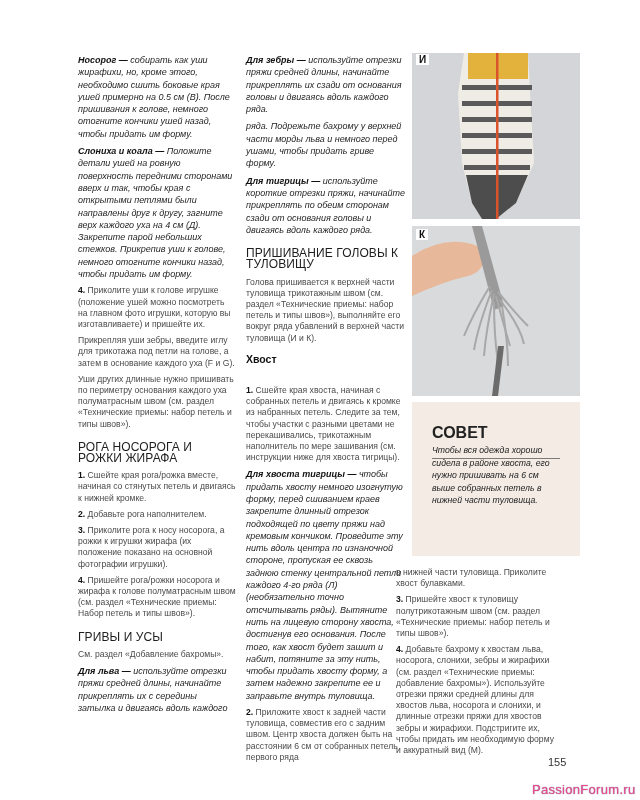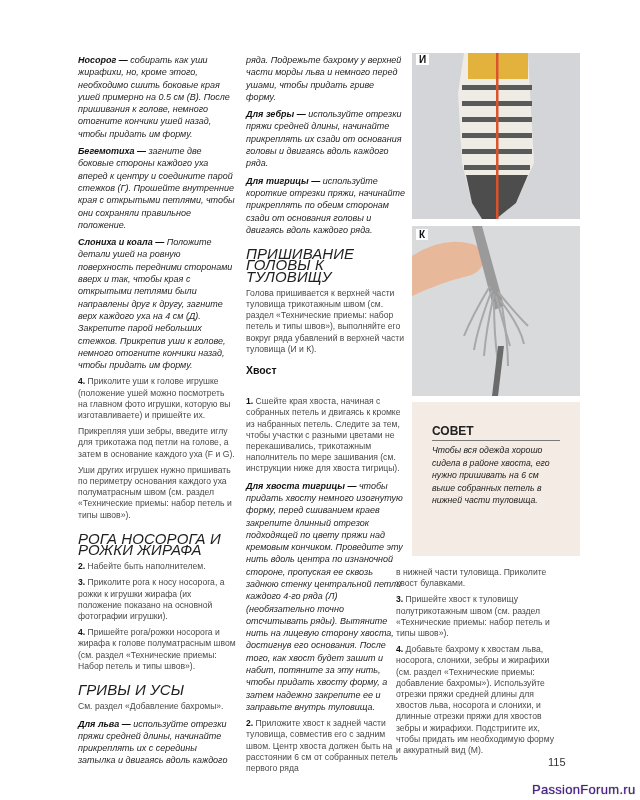--- a/index.html
+++ b/index.html
@@ -10,73 +10,72 @@
   .col { position: absolute; font-size: 8.6px; line-height: 11.2px; }
   .col1 { left: 78px; top: 52px; width: 158px; }
   .col2 { left: 246px; top: 52px; width: 160px; }
   .col3 { left: 396px; top: 565px; width: 158px; }
   p { margin: 2px 0 5px 0; }
   .it { font-style: italic; color: #1f1f1f; font-size: 9px; line-height: 12.3px; }
   .it b { font-style: italic; font-weight: bold; color: #111; }
   .reg { color: #4a4a4a; }
   .reg b { color: #111; }
   h3 {
-    font-size: 15px; font-weight: normal; margin: 12px 0 6px 0; color: #1e1e1e; letter-spacing: 0.1px;
+    font-size: 12px; font-weight: normal; margin: 12px 0 6px 0; color: #1e1e1e; letter-spacing: 0.1px;
     text-transform: uppercase;
-    font-style: italic;
   }
   h4 { font-size: 10.5px; font-weight: bold; margin: 10px 0 20px 0; color: #111; }
   .photo {
     position: absolute; left: 412px; width: 168px; background: #d4d5d8; overflow: hidden;
   }
   .photo-i { top: 53px; height: 166px; }
   .photo-k { top: 226px; height: 170px; background: #d9dadc; }
   .photo-label {
     position: absolute; left: 416px; font-weight: bold; font-size: 10px; color: #111; background: #fff; padding: 0 3px;
   }
   .tip {
     position: absolute; left: 412px; top: 402px; width: 168px; height: 154px; background: #f3ebe4;
   }
   .tip-title {
-    position: absolute; left: 432px; top: 424px; width: 128px; font-size: 12px; font-weight: bold; color: #222;
-    border-bottom: 1px solid #7a7a7a; padding-bottom: 2px;
+    position: absolute; left: 432px; top: 424px; width: 128px; font-size: 16px; font-weight: bold; color: #222;
+    border-bottom: 1px solid #7a7a7a; padding-bottom: 16px;
   }
   .tip-text {
     position: absolute; left: 432px; top: 444px; width: 132px; font-style: italic; font-size: 8.7px; line-height: 12.5px; color: #222;
   }
   .page-number { position: absolute; left: 548px; top: 756px; font-size: 11px; color: #333; }
   .watermark {
-    position: absolute; left: 532px; top: 782px; font-size: 13px; color: #4c1d95;
+    position: absolute; left: 532px; top: 782px; font-size: 13px; color: #ec4899;
     text-shadow: 0 0 1px #999, 0 0 1px #999; letter-spacing: 0.3px;
   }
 </style>
 </head>
 <body>
 
 <div class="col col1">
   <p class="it"><b>Носорог —</b><span> собирать как уши жирафихи, но, кроме этого, необходимо сшить боковые края ушей примерно на 0.5 см (В). После пришивания к голове, немного отогните кончики ушей назад, чтобы придать им форму.</span></p>
-  <p class="it"><b>Бегемотиха —</b><span> загните две боковые стороны каждого уха вперед к центру и соедините парой стежков (Г). Прошейте внутренние края с открытыми петлями, чтобы они сохраняли правильное положение.</span></p>
   <p class="it"><b>Слониха и коала —</b><span> Положите детали ушей на ровную поверхность передними сторонами вверх и так, чтобы края с открытыми петлями были направлены друг к другу, загните верх каждого уха на 4 см (Д). Закрепите парой небольших стежков. Прикрепив уши к голове, немного отогните кончики назад, чтобы придать им форму.</span></p>
   <p class="reg"><b>4.</b><span> Приколите уши к голове игрушке (положение ушей можно посмотреть на главном фото игрушки, которую вы изготавливаете) и пришейте их.</span></p>
   <p class="reg">Прикрепляя уши зебры, введите иглу для трикотажа под петли на голове, а затем в основание каждого уха (F и G).</p>
-  <p class="reg">Уши других игрушек нужно пришивать по периметру основания каждого уха полуматрасным швом (см. раздел «Технические приемы: набор петель и типы швов»).</p>
+  <p class="reg">Уши других длинные нужно пришивать по периметру основания каждого уха полуматрасным швом (см. раздел «Технические приемы: набор петель и типы швов»).</p>
 
   <h3>РОГА НОСОРОГА И РОЖКИ ЖИРАФА</h3>
-  <p class="reg"><b>2.</b><span> Набейте быть наполнителем.</span></p>
+  <p class="reg"><b>1.</b><span> Сшейте края рога/рожка вместе, начиная со стянутых петель и двигаясь к нижней кромке.</span></p>
+  <p class="reg"><b>2.</b><span> Добавьте рога наполнителем.</span></p>
   <p class="reg"><b>3.</b><span> Приколите рога к носу носорога, а рожки к игрушки жирафа (их положение показано на основной фотографии игрушки).</span></p>
   <p class="reg"><b>4.</b><span> Пришейте рога/рожки носорога и жирафа к голове полуматрасным швом (см. раздел «Технические приемы: Набор петель и типы швов»).</span></p>
 
   <h3>ГРИВЫ И УСЫ</h3>
   <p class="reg">См. раздел «Добавление бахромы».</p>
   <p class="it"><b>Для льва —</b><span> используйте отрезки пряжи средней длины, начинайте прикреплять их с середины затылка и двигаясь вдоль каждого</span></p>
 </div>
 
 <div class="col col2">
+  <p class="it"><b>Для зебры —</b><span> используйте отрезки пряжи средней длины, начинайте прикреплять их сзади от основания головы и двигаясь вдоль каждого ряда.</span></p>
   <p class="it">ряда. Подрежьте бахрому у верхней части морды льва и немного перед ушами, чтобы придать гриве форму.</p>
-  <p class="it"><b>Для зебры —</b><span> используйте отрезки пряжи средней длины, начинайте прикреплять их сзади от основания головы и двигаясь вдоль каждого ряда.</span></p>
   <p class="it"><b>Для тигрицы —</b><span> используйте короткие отрезки пряжи, начинайте прикреплять по обеим сторонам сзади от основания головы и двигаясь вдоль каждого ряда.</span></p>
 
   <h3>ПРИШИВАНИЕ ГОЛОВЫ К ТУЛОВИЩУ</h3>
   <p class="reg">Голова пришивается к верхней части туловища трикотажным швом (см. раздел «Технические приемы: набор петель и типы швов»), выполняйте его вокруг ряда убавлений в верхней части туловища (И и К).</p>
 
   <h4>Хвост</h4>
   <p class="reg"><b>1.</b><span> Сшейте края хвоста, начиная с собранных петель и двигаясь к кромке из набранных петель. Следите за тем, чтобы участки с разными цветами не перекашивались, трикотажным наполнитель по мере зашивания (см. инструкции ниже для хвоста тигрицы).</span></p>
   <p class="it"><b>Для хвоста тигрицы —</b><span> чтобы придать хвосту немного изогнутую форму, перед сшиванием краев закрепите длинный отрезок подходящей по цвету пряжи над кремовым кончиком. Проведите эту нить вдоль центра по изнаночной стороне, пропуская ее сквозь заднюю стенку центральной петли каждого 4-го ряда (Л) (необязательно точно отсчитывать ряды). Вытяните нить на лицевую сторону хвоста, достигнув его основания. После того, как хвост будет зашит и набит, потяните за эту нить, чтобы придать хвосту форму, а затем надежно закрепите ее и заправьте внутрь туловища.</span></p>
   <p class="reg"><b>2.</b><span> Приложите хвост к задней части туловища, совместив его с задним швом. Центр хвоста должен быть на расстоянии 6 см от собранных петель первого ряда</span></p>
 </div>
@@ -123,14 +122,14 @@
 <div class="tip"></div>
 <div class="tip-title">СОВЕТ</div>
 <div class="tip-text">Чтобы вся одежда хорошо сидела в районе хвоста, его нужно пришивать на 6 см выше собранных петель в нижней части туловища.</div>
 
 <div class="col col3">
   <p class="reg">в нижней части туловища. Приколите хвост булавками.</p>
   <p class="reg"><b>3.</b><span> Пришейте хвост к туловищу полутрикотажным швом (см. раздел «Технические приемы: набор петель и типы швов»).</span></p>
   <p class="reg"><b>4.</b><span> Добавьте бахрому к хвостам льва, носорога, слонихи, зебры и жирафихи (см. раздел «Технические приемы: добавление бахромы»). Используйте отрезки пряжи средней длины для хвостов льва, носорога и слонихи, и длинные отрезки пряжи для хвостов зебры и жирафихи. Подстригите их, чтобы придать им необходимую форму и аккуратный вид (М).</span></p>
 </div>
 
-<div class="page-number">115</div>
+<div class="page-number">155</div>
 <div class="watermark">PassionForum.ru</div>
 
 </body></html>

